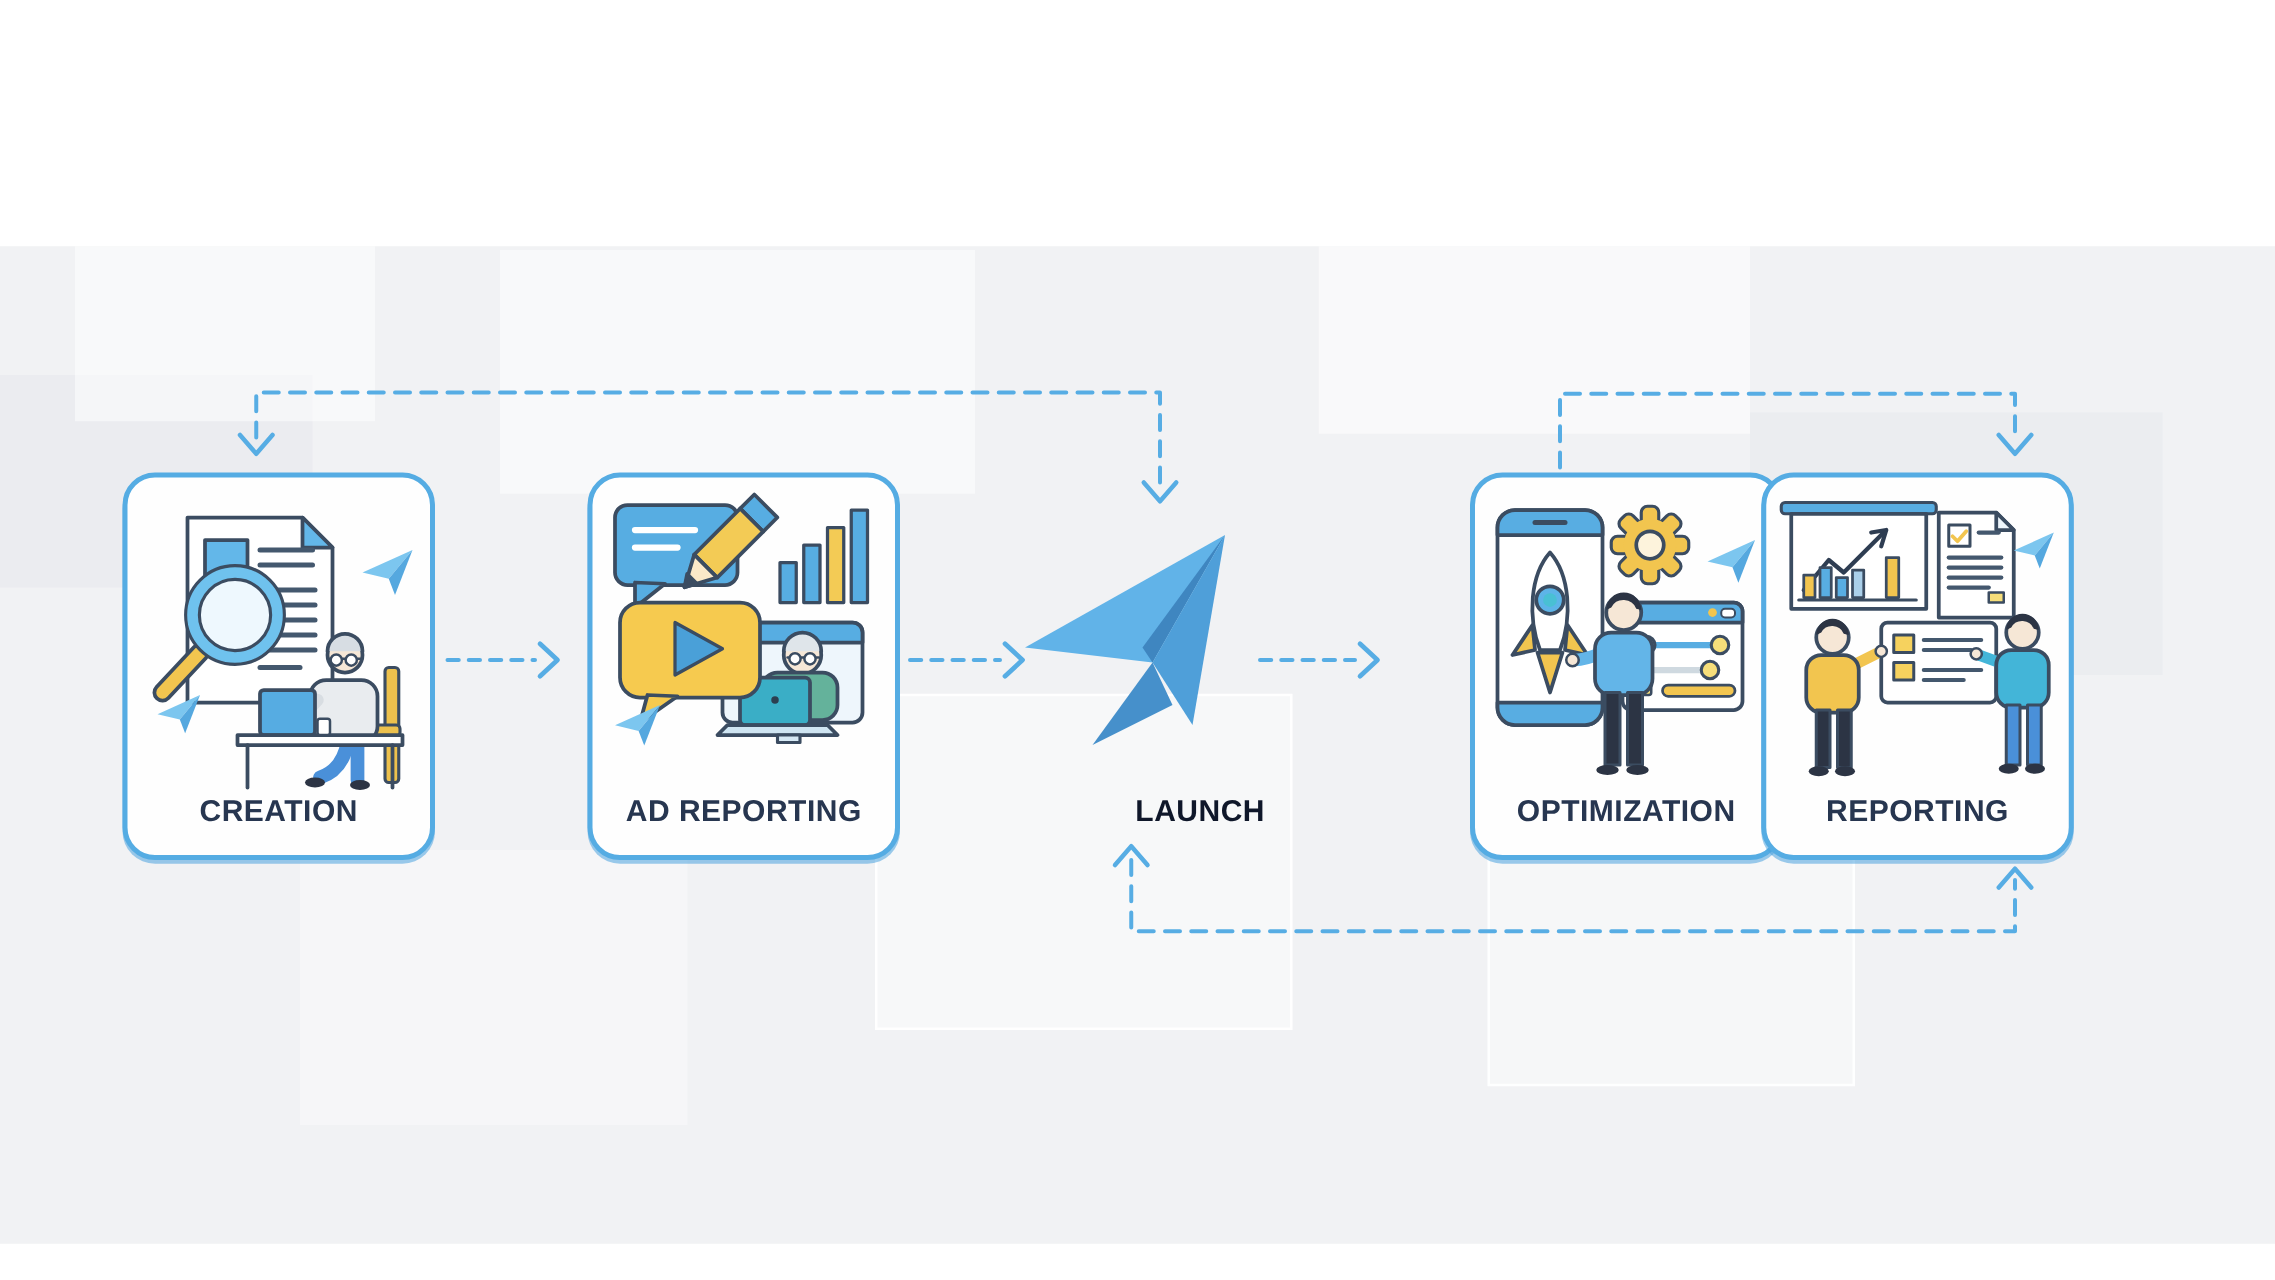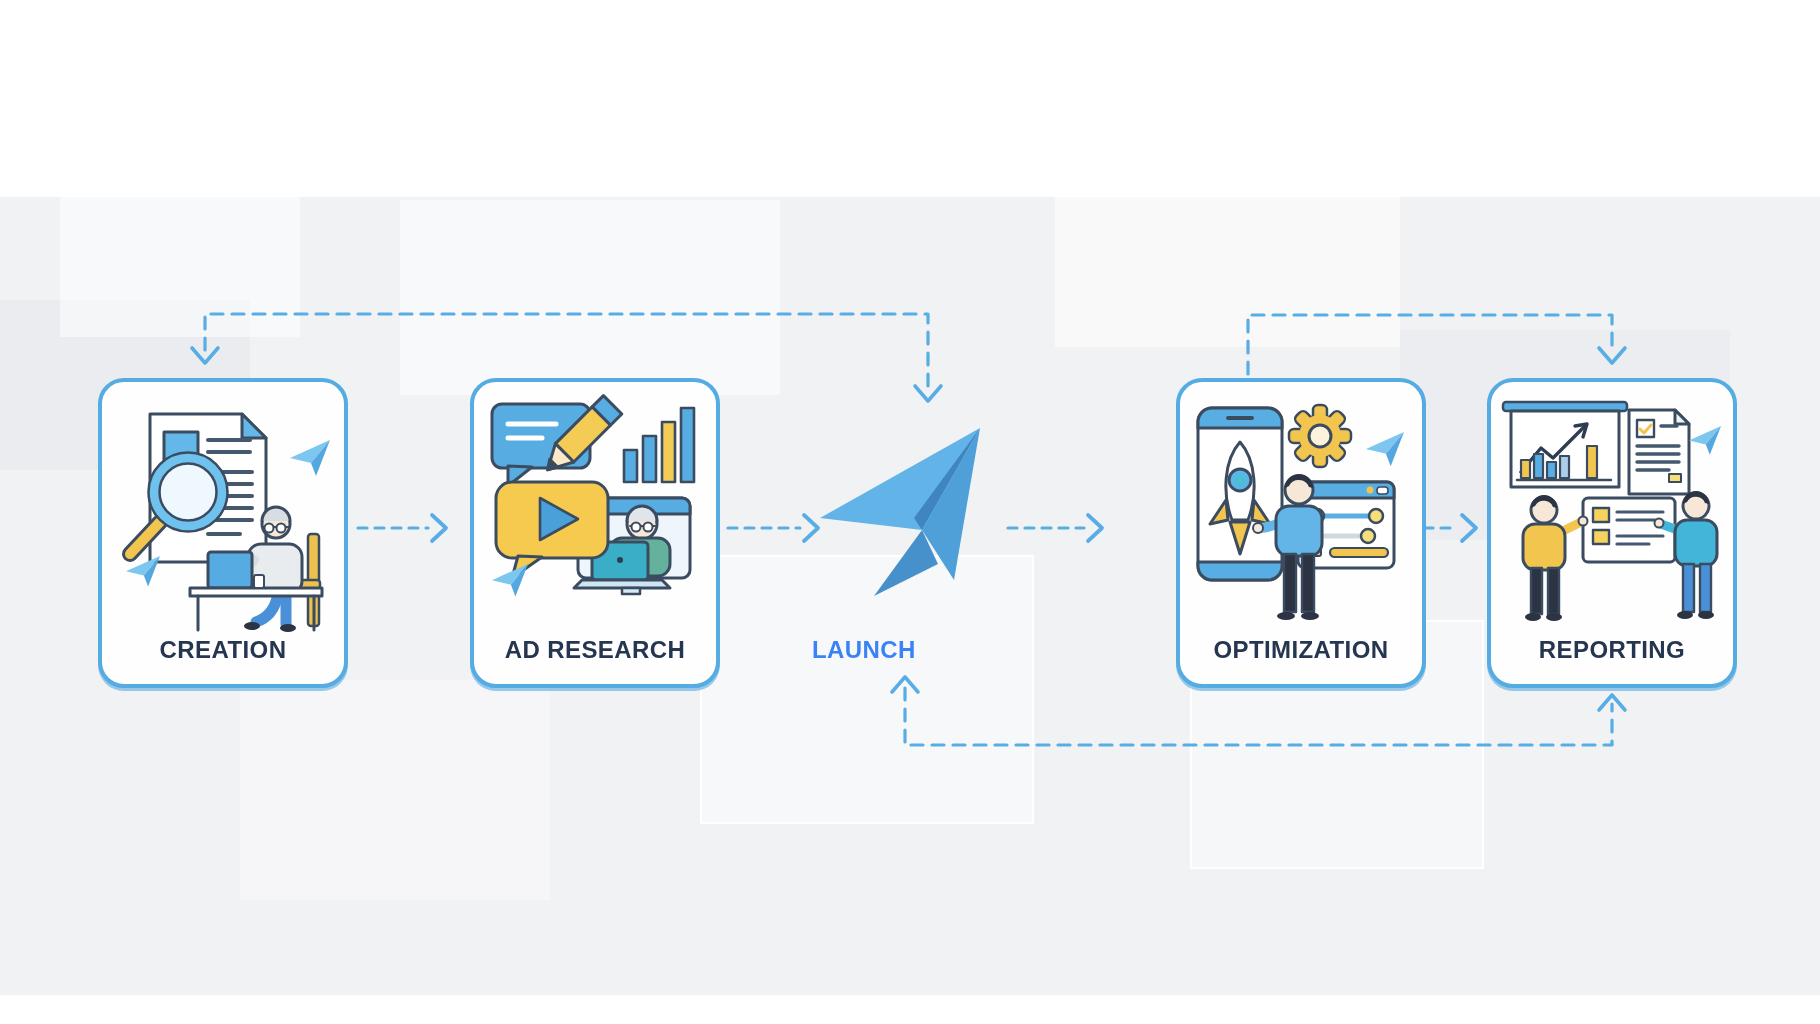--- a/index.html
+++ b/index.html
@@ -8,22 +8,22 @@
   .band{position:absolute;left:0;top:197px;width:1820px;height:798px;background:#f1f2f4;}
   .bgshape{position:absolute;}
   .connectors{position:absolute;left:0;top:0;width:1820px;height:1024px;pointer-events:none;}
   .card{position:absolute;top:378px;width:250px;height:310px;background:#fefefe;
         border:4px solid #55ace3;border-radius:26px;box-sizing:border-box;
         box-shadow:0 3px 0 rgba(74,163,222,.55);}
   .card .illus{position:absolute;left:0;top:6px;width:242px;height:250px;}
   .stage-label{position:absolute;left:0;bottom:20px;width:100%;text-align:center;
         font-weight:bold;font-size:24px;letter-spacing:.4px;color:#273650;}
   .launch-wrap{position:absolute;left:812px;top:418px;width:200px;height:250px;}
-  .launch-label{position:absolute;left:812px;top:636px;width:200px;text-align:left;
-        font-weight:bold;font-size:24px;letter-spacing:.4px;color:#3b82f6;}
+  .launch-label{position:absolute;left:812px;top:636px;width:200px;text-align:right;
+        font-weight:bold;font-size:24px;letter-spacing:.4px;color:#0f172a;}
 </style>
 </head>
 <body>
 
 <div class="canvas">
 
   <div class="band">
     <div class="bgshape" style="left:400px;top:3px;width:380px;height:195px;background:rgba(255,255,255,.5);"></div>
     <div class="bgshape" style="left:1055px;top:0;width:345px;height:150px;background:rgba(255,255,255,.55);"></div>
     <div class="bgshape" style="left:1400px;top:133px;width:330px;height:210px;background:rgba(229,231,236,.5);"></div>
@@ -174,21 +174,21 @@
           <rect x="22" y="94" width="112" height="76" rx="16" fill="#f6ca4f"></rect>
           <polygon points="44,168 38,190 68,169" fill="#f6ca4f"></polygon>
           <polygon points="66,110 66,152 104,131" fill="#4aa0d8" stroke-width="2.6"></polygon>
         </g>
         <g transform="translate(18,176) scale(0.9)" stroke="none">
           <polygon points="0,18 40,0 21,23" fill="#7cc6ef"></polygon>
           <polygon points="40,0 21,23 26,36" fill="#55a8df"></polygon>
         </g>
       </g>
     </svg>
-    <div class="stage-label">AD RESEARCH</div>
+    <div class="stage-label">AD REPORTING</div>
   </div>
 
   <div class="launch-wrap">
     <svg width="200" height="250" viewBox="0 0 200 250">
       <g stroke="none">
         <polygon points="8,100 168,10 110,112" fill="#61b3e8"></polygon>
         <polygon points="168,10 110,112 102,100" fill="#3f86c0"></polygon>
         <polygon points="168,10 110,112 142,162" fill="#4f9fd9"></polygon>
         <polygon points="110,112 62,178 126,146" fill="#4690cb"></polygon>
       </g>
@@ -247,21 +247,21 @@
           <ellipse cx="106" cy="228" rx="9" ry="4" fill="#2c3444" stroke="none"></ellipse>
           <ellipse cx="130" cy="228" rx="9" ry="4" fill="#2c3444" stroke="none"></ellipse>
           <circle cx="119" cy="102" r="14" fill="#f6e7d6"></circle>
           <path d="M105 100 a14 14 0 0 1 28 0 l-4 -1 a11 11 0 0 0 -20 -1 z" fill="#2c3444" stroke="none"></path>
         </g>
       </g>
     </svg>
     <div class="stage-label">OPTIMIZATION</div>
   </div>
 
-  <div class="card" style="left:1487px;padding-left:28px;">
+  <div class="card" style="left:1409px;padding-left:28px;">
     <svg class="illus" viewBox="0 0 242 250">
       <g fill="none" stroke="#3b4c61" stroke-width="3" stroke-linejoin="round" stroke-linecap="round">
         <g>
           <rect x="12" y="14" width="124" height="9" rx="3" fill="#58ade2" stroke-width="2.5"></rect>
           <rect x="20" y="23" width="108" height="76" fill="#ffffff"></rect>
           <path d="M30 84 L50 60 L62 70 L94 38" stroke="#2e3d52" stroke-width="3.4"></path>
           <polyline points="84,38 96,36 92,49" stroke="#2e3d52" stroke-width="3.4"></polyline>
           <g stroke-width="2.2">
             <rect x="30" y="72" width="9" height="18" fill="#f2c54f"></rect>
             <rect x="43" y="66" width="9" height="24" fill="#58ade2"></rect>

